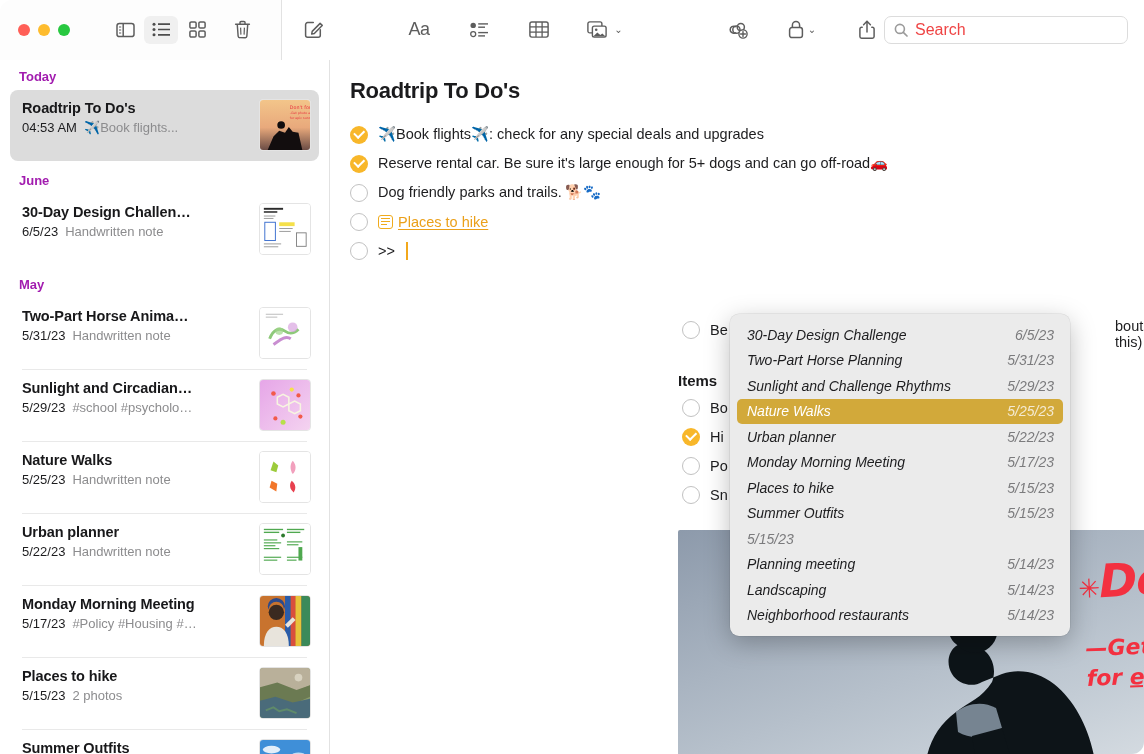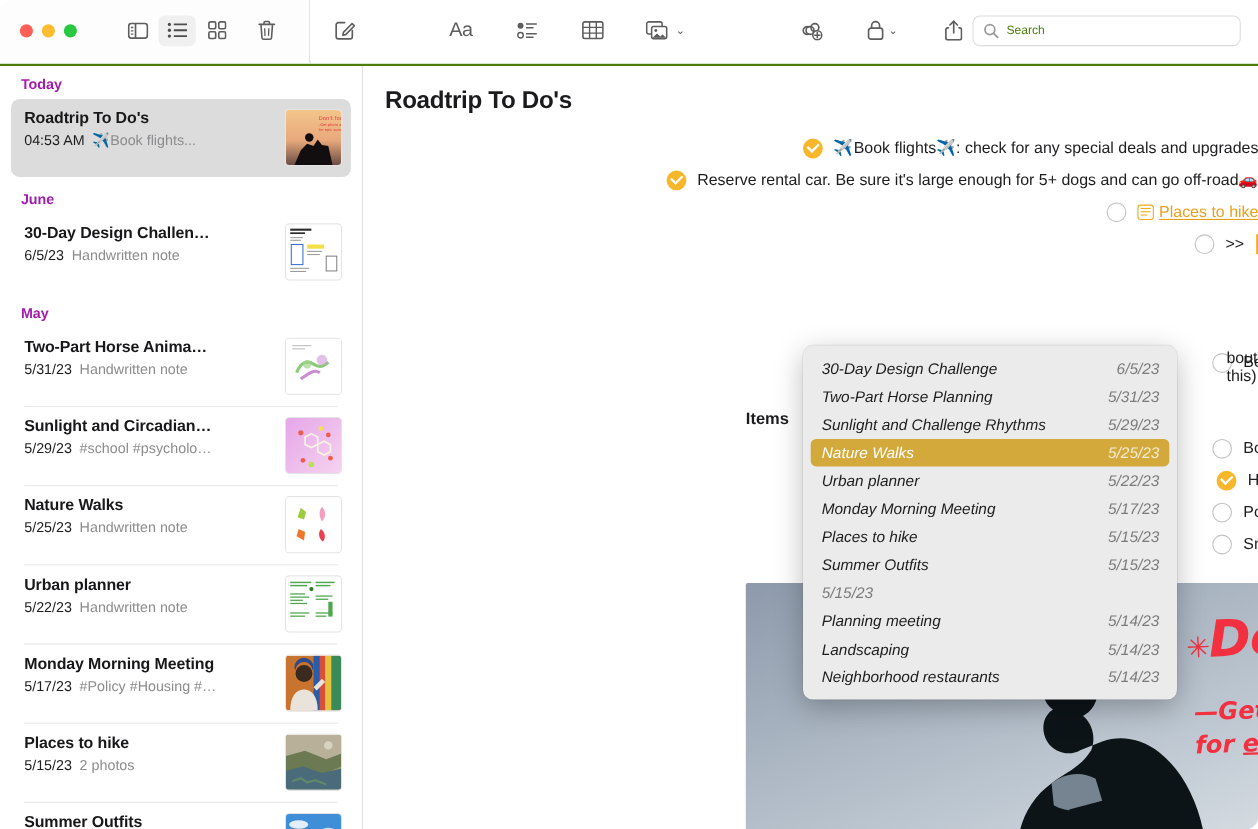--- a/index.html
+++ b/index.html
@@ -19,21 +19,21 @@
     flex-direction: column;
   }
 
   
   .toolbar {
     height: 60px;
     display: flex;
     align-items: center;
     flex: 0 0 60px;
     background: #ffffff;
-    border-bottom: 5px solid #4d7c0f;
+    border-bottom: 1px solid #4d7c0f;
   }
   .tb-left {
     width: 330px; height: 60px;
     display: flex; align-items: center;
     padding-left: 18px;
     border-right: 1px solid #e2e2e2;
     background: #fdfdfd;
   }
   .traffic { display: flex; gap: 8px; align-items: center; }
   .light { width: 12px; height: 12px; border-radius: 50%; }
@@ -67,21 +67,21 @@
     margin-left: auto;
     width: 244px; height: 28px;
     border: 1px solid #dcdcdc;
     border-radius: 7px;
     background: #ffffff;
     display: flex; align-items: center;
     padding: 0 9px;
     gap: 7px;
   }
   .search-box .ph {
-    font-size: 11px; color: #4d7c0f;
+    font-size: 16px; color: #ef4444;
   }
   .chev {
     font-size: 10px; color: #5c5c5c; margin-left: 4px;
   }
 
   
   .body { flex: 1; display: flex; min-height: 0; }
 
   
   .sidebar {
@@ -144,21 +144,20 @@
     padding: 18px 0 0 20px;
     letter-spacing: -0.3px;
   }
   .checklist { padding: 16px 0 0 20px; }
   .cl-row {
     display: flex; align-items: center;
     gap: 10px;
     height: 29px;
     font-size: 14.5px;
     color: #1d1d1f;
-    justify-content: flex-end;
   }
   .circ {
     width: 18px; height: 18px; border-radius: 50%;
     flex: 0 0 18px;
     display: flex; align-items: center; justify-content: center;
   }
   .circ.empty { border: 1.6px solid #c2c2c2; background: #fff; }
   .circ.done { background: #f5b battle; }
   .circ.done { background: #f8b72a; }
   .circ.done::after {
@@ -654,20 +653,24 @@
         <div class="cl-row">
           <span class="circ done"></span>
           <span>✈️Book flights✈️: check for any special deals and upgrades</span>
         </div>
 
         <div class="cl-row">
           <span class="circ done"></span>
           <span>Reserve rental car. Be sure it's large enough for 5+ dogs and can go off-road🚗</span>
         </div>
 
+        <div class="cl-row">
+          <span class="circ empty"></span>
+          <span>Dog friendly parks and trails. 🐕🐾</span>
+        </div>
 
         <div class="cl-row">
           <span class="circ empty"></span>
           <span class="link-chip">
             <span class="note-ico">
                 <i></i>
                 <i></i>
                 <i></i>
               </span>
             <span class="lnk">Places to hike</span>

